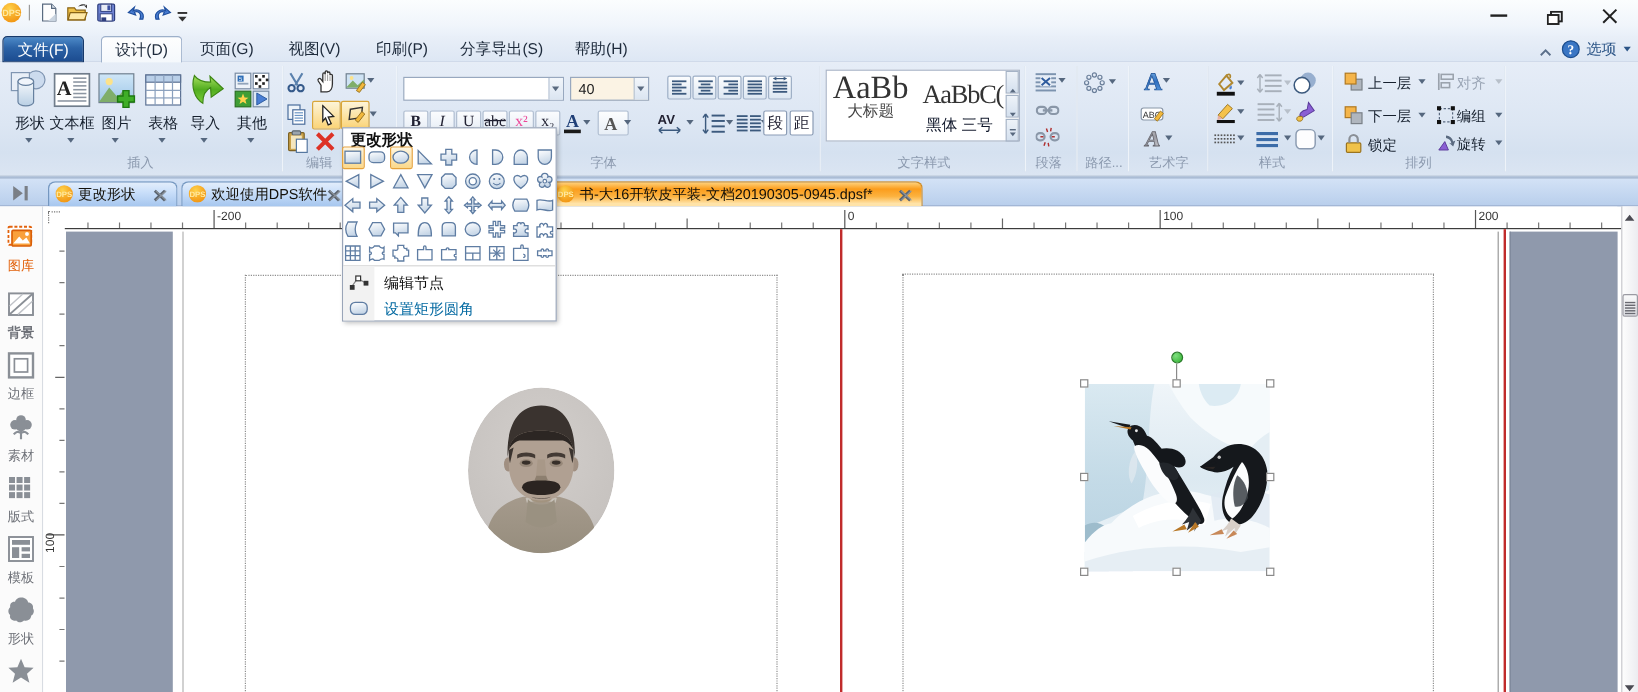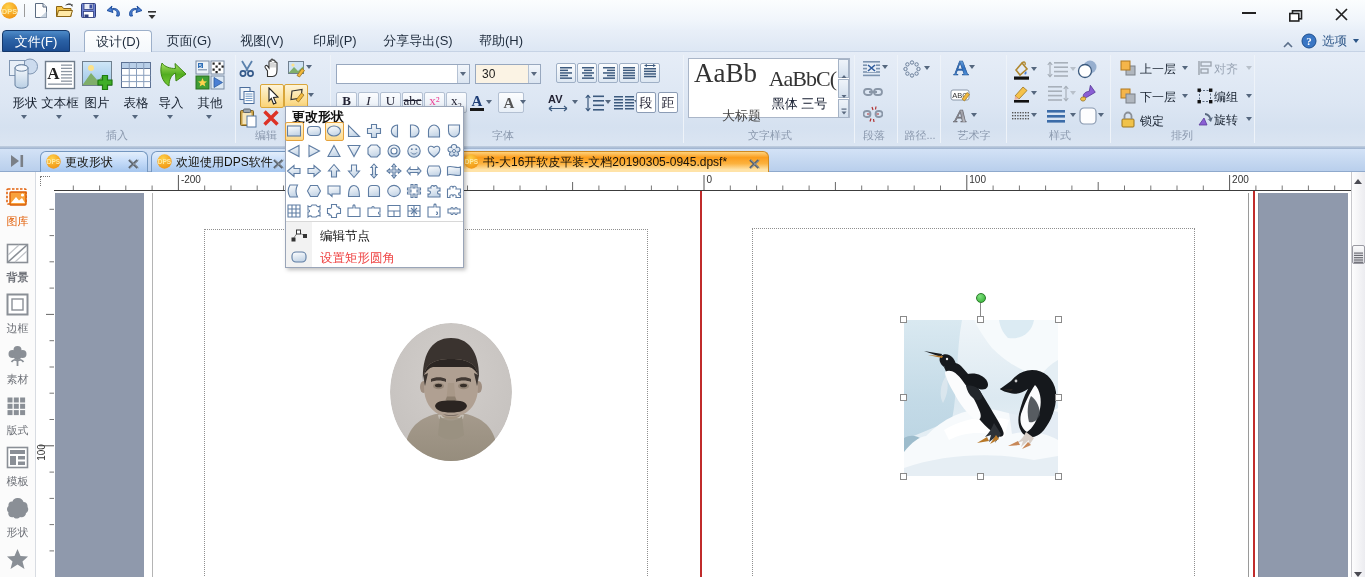--- a/index.html
+++ b/index.html
@@ -217,21 +217,21 @@
         <rect x="4.5" y="1" width="7" height="3.5" rx="1" fill="#9aa4ae" stroke="#5c656e"></rect>
         <rect x="3.5" y="5" width="9" height="11" fill="#f5e6bd"></rect>
         <rect x="8" y="8" width="9" height="11" fill="#fff" stroke="#5577a0"></rect>
       </svg></div>
 <div class="abs" style="left:262px;top:109px;"><svg width="18" height="18" viewBox="0 0 18 18" style="">
         <path d="M2.5,2.5 L15.5,15.5 M15.5,2.5 L2.5,15.5" stroke="#dd3226" stroke-width="3.4"></path>
       </svg></div>
 <div class="abs" style="left:336px;top:64px;width:134px;height:20px;background:#fff;border:1px solid #98a8bf;"></div>
 <div class="abs" style="left:457px;top:65px;width:12px;height:18px;background:linear-gradient(#f2f6fb,#dbe5f1);border-left:1px solid #b5c2d4;"></div>
 <div class="darr" style="left:459.5px;top:72px;border-top-color:#5a6a80;"></div>
-<div class="abs" style="left:475px;top:64px;width:66px;height:20px;background:#fbf3e4;border:1px solid #98a8bf;font-size:12px;color:#222;line-height:19px;padding-left:6px;">30</div>
+<div class="abs" style="left:475px;top:64px;width:66px;height:20px;background:#fbf3e4;border:1px solid #98a8bf;font-size:12px;color:#222;line-height:19px;padding-left:6px;">40</div>
 <div class="abs" style="left:528px;top:65px;width:12px;height:18px;background:linear-gradient(#f2f6fb,#dbe5f1);border-left:1px solid #b5c2d4;"></div>
 <div class="darr" style="left:530.5px;top:72px;border-top-color:#5a6a80;"></div>
 <div class="abs" style="left:556px;top:63px;width:20px;height:20px;background:linear-gradient(#fcfdfe,#dde7f2);border:1px solid #9fb0c6;border-radius:2px;"></div>
 <div class="abs" style="left:558px;top:64px;"><svg width="16" height="18" viewBox="0 0 16 18" style="">
         <rect x="2" y="3.0" width="12" height="1.5" fill="#3c5a7e"></rect>
         <rect x="2" y="5.6" width="8" height="1.5" fill="#3c5a7e"></rect>
         <rect x="2" y="8.2" width="12" height="1.5" fill="#3c5a7e"></rect>
         <rect x="2" y="10.8" width="8" height="1.5" fill="#3c5a7e"></rect>
         <rect x="2" y="13.4" width="12" height="1.5" fill="#3c5a7e"></rect>
       </svg></div>
@@ -316,21 +316,21 @@
         <rect x="13" y="10" width="9" height="1.5" fill="#3c5a7e"></rect>
         <rect x="13" y="13" width="9" height="1.5" fill="#3c5a7e"></rect>
         <rect x="13" y="16" width="9" height="1.5" fill="#3c5a7e"></rect>
       </svg></div>
 <div class="darr" style="left:634px;top:100px;"></div>
 <div class="abs" style="left:636px;top:92px;width:20px;height:21px;border:1px solid #8b9cb5;border-radius:2px;background:#fff;font-size:13px;color:#223;text-align:center;line-height:20px;">段</div>
 <div class="abs" style="left:658px;top:92px;width:20px;height:21px;border:1px solid #8b9cb5;border-radius:2px;background:#fff;font-size:13px;color:#223;text-align:center;line-height:20px;">距</div>
 <div class="abs" style="left:688px;top:58px;width:162px;height:60px;background:#fff;border:1px solid #aab6c8;"></div>
 <div class="abs" style="left:690px;top:60px;width:71px;height:56px;background:#fff;"></div>
 <div class="abs" style="left:690px;top:58px;width:71px;height:40px;font-family:'Liberation Serif',serif;font-size:27px;color:#333;text-align:center;">AaBb</div>
-<div class="abs" style="left:690px;top:107px;width:71px;font-size:13px;color:#444;text-align:right;">大标题</div>
+<div class="abs" style="left:690px;top:84px;width:71px;font-size:13px;color:#444;text-align:center;">大标题</div>
 <div class="abs" style="left:763px;top:58px;width:73px;height:40px;font-family:'Liberation Serif',serif;font-size:22px;color:#333;text-align:right;letter-spacing:-1px;line-height:42px;">AaBbC(</div>
 <div class="abs" style="left:763px;top:95px;width:73px;font-size:13px;color:#0f172a;text-align:center;">黑体 三号</div>
 <div class="abs" style="left:838px;top:59px;width:11px;height:19px;background:linear-gradient(#eef3f9,#d4e0ee);border:1px solid #a5b3c6;"></div>
 <div class="abs" style="left:838px;top:79px;width:11px;height:19px;background:linear-gradient(#eef3f9,#d4e0ee);border:1px solid #a5b3c6;"></div>
 <div class="abs" style="left:838px;top:99px;width:11px;height:19px;background:linear-gradient(#eef3f9,#d4e0ee);border:1px solid #a5b3c6;"></div>
 <div class="abs" style="left:840px;top:66px;"><svg width="8" height="7" viewBox="0 0 8 7" style="">
         <path d="M1.5,5 L4,2 L6.5,5 Z" fill="#5a6a80"></path>
       </svg></div>
 <div class="abs" style="left:840px;top:86px;"><svg width="8" height="7" viewBox="0 0 8 7" style="">
         <path d="M1.5,2 L4,5 L6.5,2 Z" fill="#5a6a80"></path>
@@ -1246,13 +1246,13 @@
 <div class="abs" style="left:320px;top:228px;font-size:12.5px;color:#111;z-index:12;">编辑节点</div>
 <div class="abs" style="left:291px;top:250px;z-index:12;"><svg width="17" height="14" viewBox="0 0 17 14" style="">
         <defs>
           <linearGradient id="shg" x1="0" y1="0" x2="0.3" y2="1">
             <stop offset="0" stop-color="#ffffff"></stop>
             <stop offset="1" stop-color="#c6d6e7"></stop>
           </linearGradient>
         </defs>
         <rect x="1" y="2" width="14" height="10" rx="4" stroke="#5f7da3" stroke-width="1.1" fill="url(#shg)"></rect>
       </svg></div>
-<div class="abs" style="left:320px;top:250px;font-size:12.5px;color:#ef4444;z-index:12;">设置矩形圆角</div>
+<div class="abs" style="left:320px;top:250px;font-size:12.5px;color:#0369a1;z-index:12;">设置矩形圆角</div>
 </div>
 </body></html>

